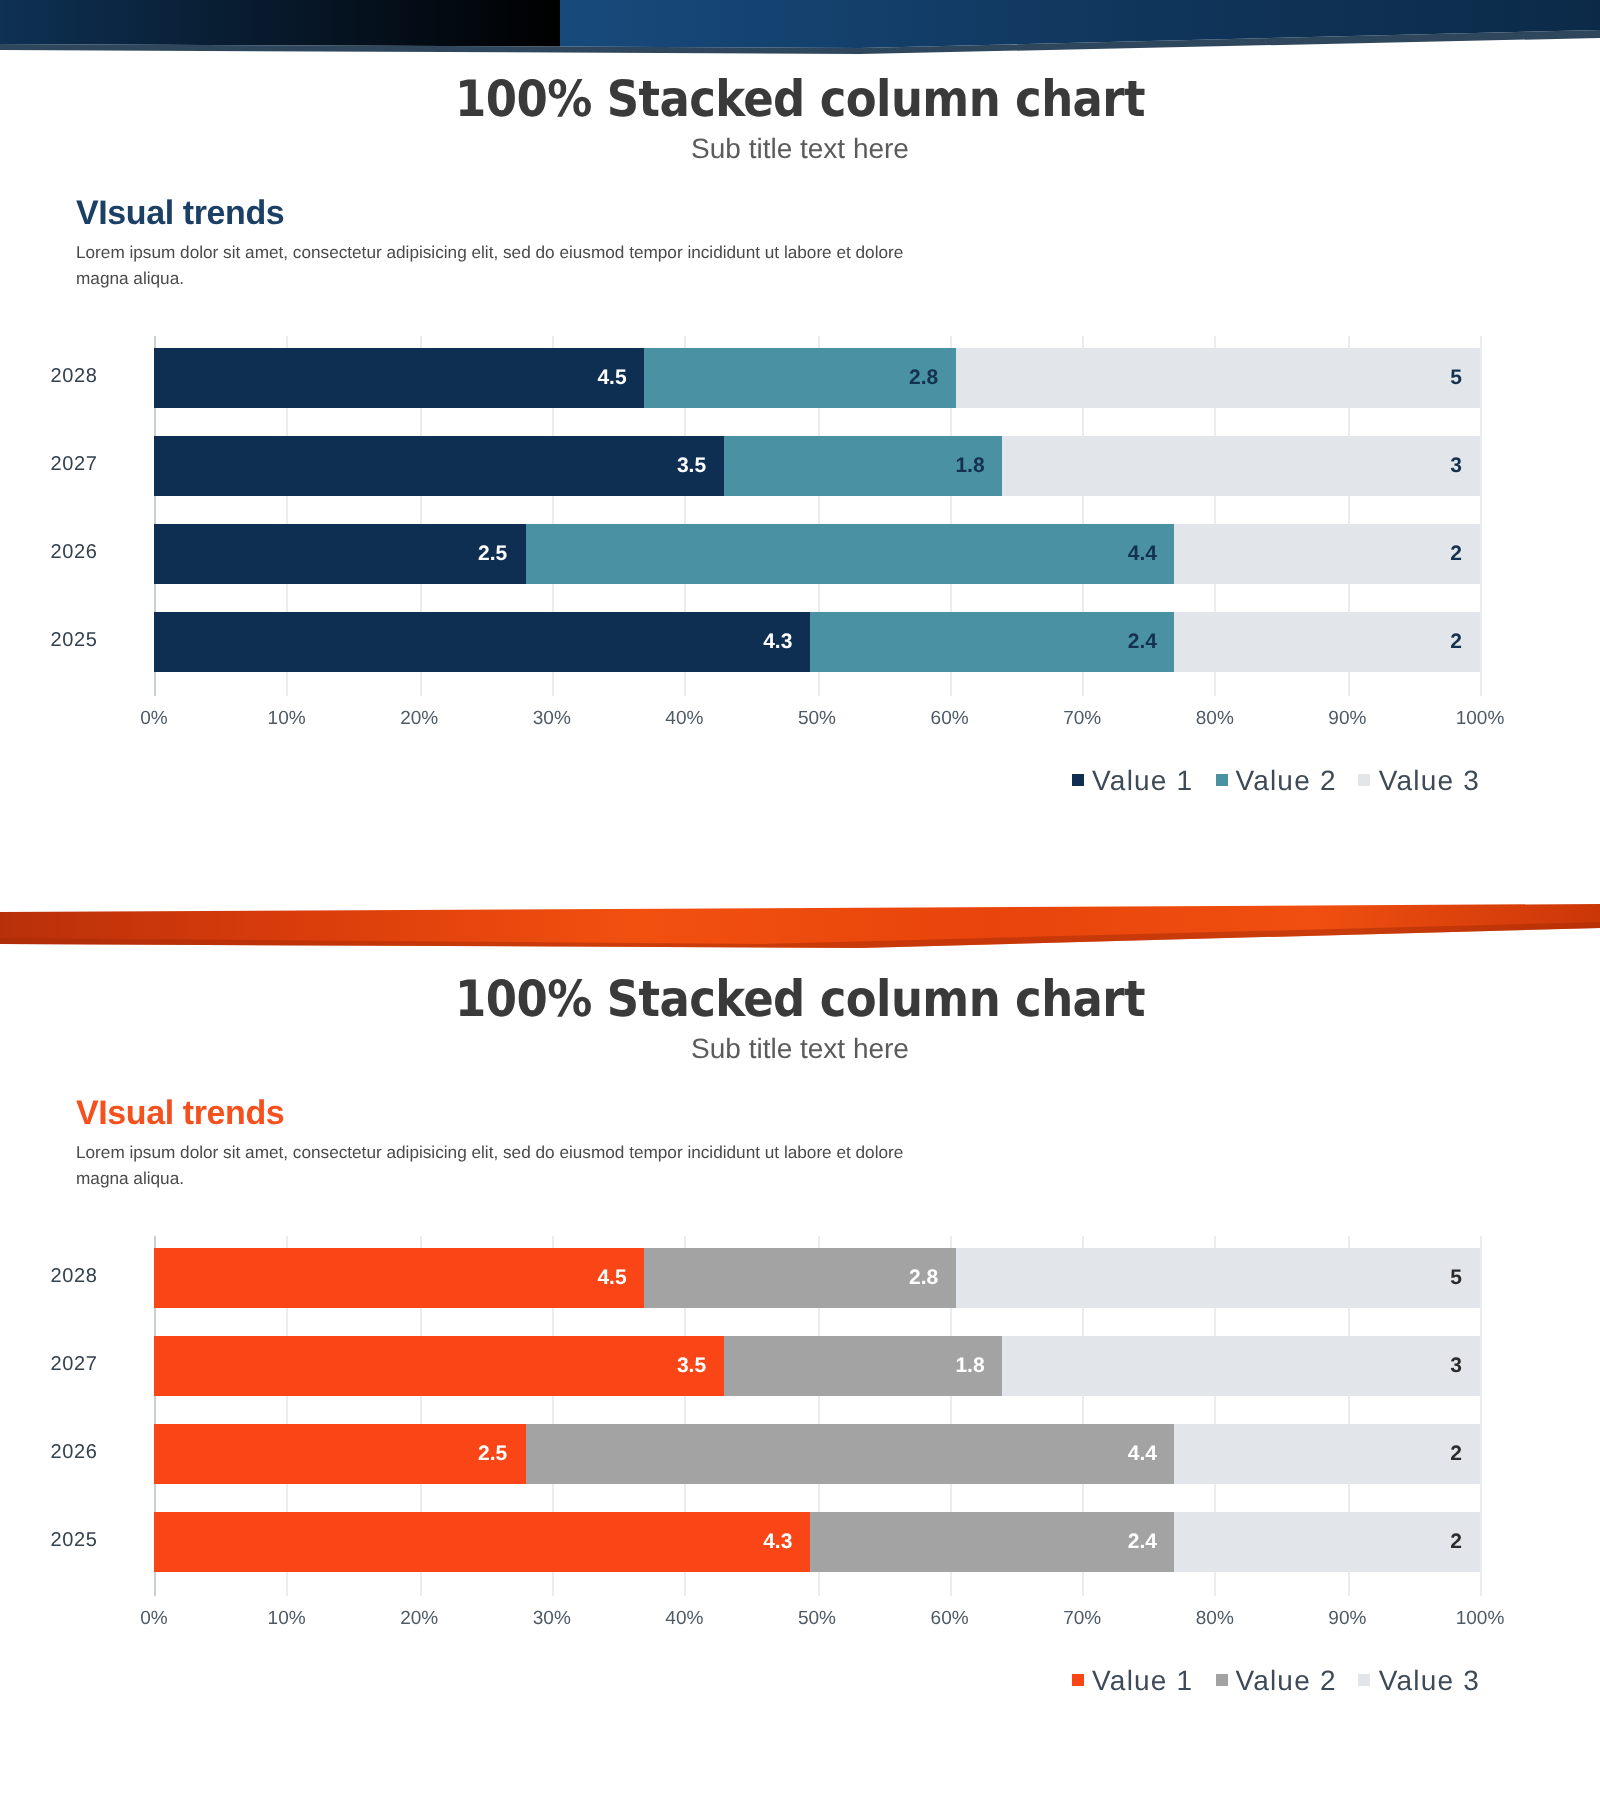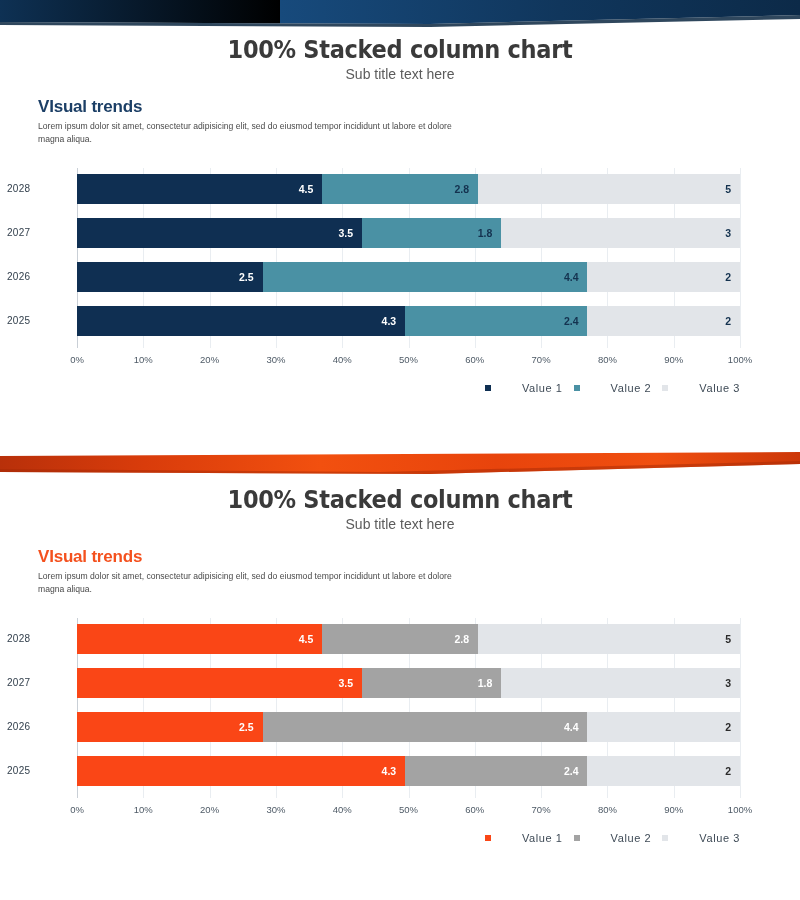--- a/index.html
+++ b/index.html
@@ -73,38 +73,38 @@
   .seg {
     position: relative; display: flex; align-items: center;
     justify-content: flex-end; overflow: hidden;
   }
   .seg span {
     font-size: 10.5px; font-weight: 700; padding-right: 9px;
     white-space: nowrap;
   }
 
   .cat-label {
-    position: absolute; width: 60px; text-align: left;
+    position: absolute; width: 60px; text-align: center;
     font-size: 10px; color: #33404d; font-weight: 400;
     letter-spacing: 0.3px;
   }
 
   .xaxis { position: absolute; left: 77px; top: 194px; width: 663px; height: 16px; }
   .xtick {
     position: absolute; top: 0; transform: translateX(-50%);
     font-size: 9.5px; color: #4e5a66; white-space: nowrap;
   }
 
   .legend {
     position: absolute; right: 60px; top: 222px;
     display: flex; align-items: center; gap: 11px;
   }
   .legend-item { display: flex; align-items: center; gap: 4px; }
   .legend-swatch { width: 6px; height: 6px; display: inline-block; }
-  .legend-label { font-size: 11px; color: #3e4a56; letter-spacing: 0.6px; margin-left: 27px; }
+  .legend-label { font-size: 14px; color: #3e4a56; letter-spacing: 0.6px; }
 </style>
 </head>
 <body>
 
 <div class="page">
 
   <div class="panel panel-top">
 
     <div class="banner">
       <svg viewBox="0 0 800 30" preserveAspectRatio="none">

